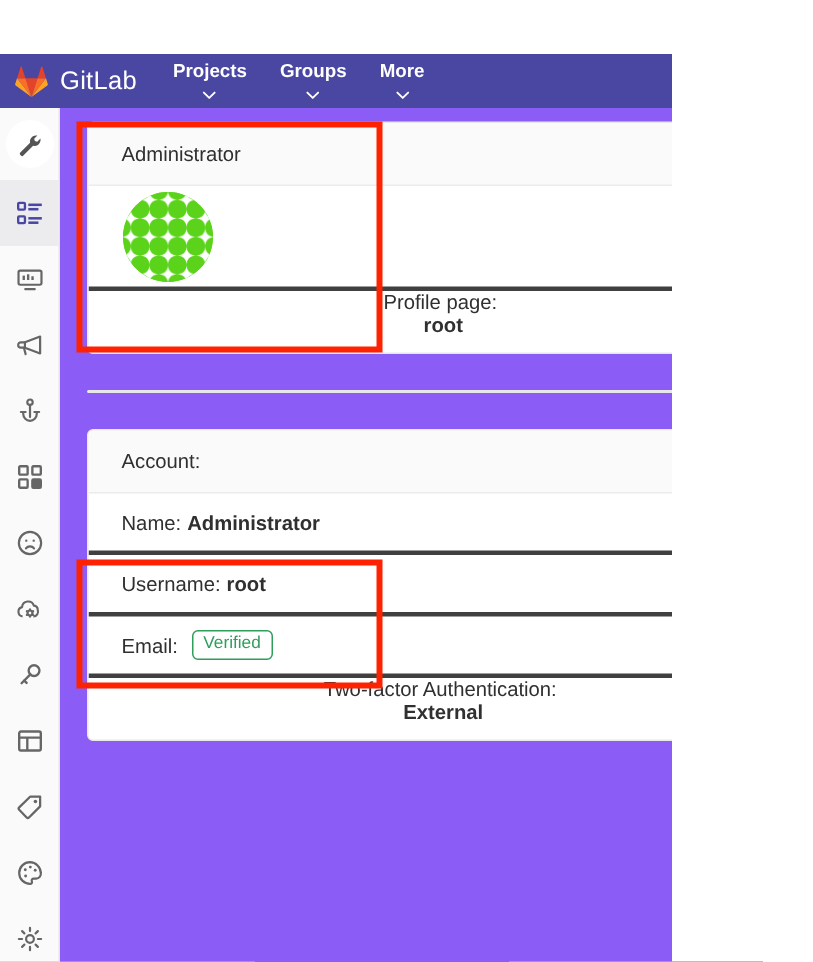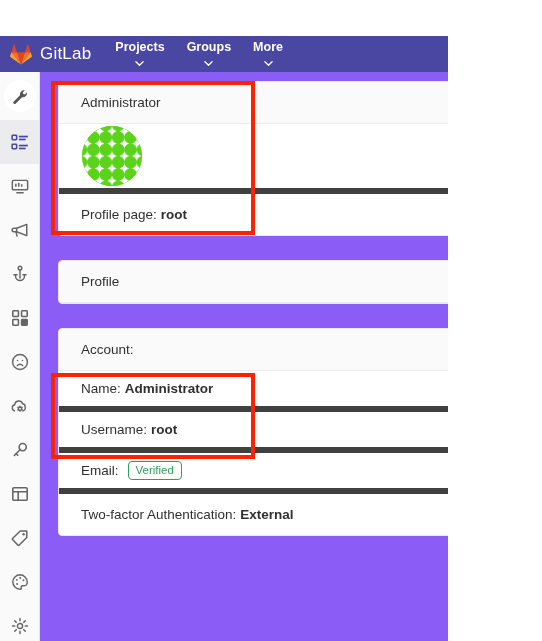--- a/index.html
+++ b/index.html
@@ -140,24 +140,24 @@
     font-size: 13.5px;
     color: #303030;
   }
   .row {
     padding: 0 22px;
     min-height: 41px;
     display: flex;
     align-items: center;
     font-size: 13.5px;
     color: #303030;
-    border-bottom: 6px solid #404040;
+    border-bottom: 3px solid #404040;
     box-sizing: border-box;
   }
-  .row:last-child { border-bottom: none; }
+  .row:last-child { border-bottom: none; flex-direction: column; }
   .row.avatar-row {
     height: 70px;
     padding-top: 0;
     padding-bottom: 0;
   }
   .row b { font-weight: bold; color: #303030; }
   .label { color: #303030; }
   .val-strong { font-weight: bold; margin-left: 4px; }
   .val-danger { font-weight: bold; color: #db3b21; margin-left: 4px; }
 
@@ -405,21 +405,20 @@
           </svg>
         </span>
       </div>
       <div class="row">
         <span class="label">Profile page:</span>
         <b class="val-strong">root</b>
       </div>
     </div>
 
     <div class="card">
-      <div class="card-header">Profile</div>
     </div>
 
     <div class="card">
       <div class="card-header">Account:</div>
 
       <div class="row">
         <span class="label">Name:</span>
         <b class="val-strong">Administrator</b>
       </div>
 

